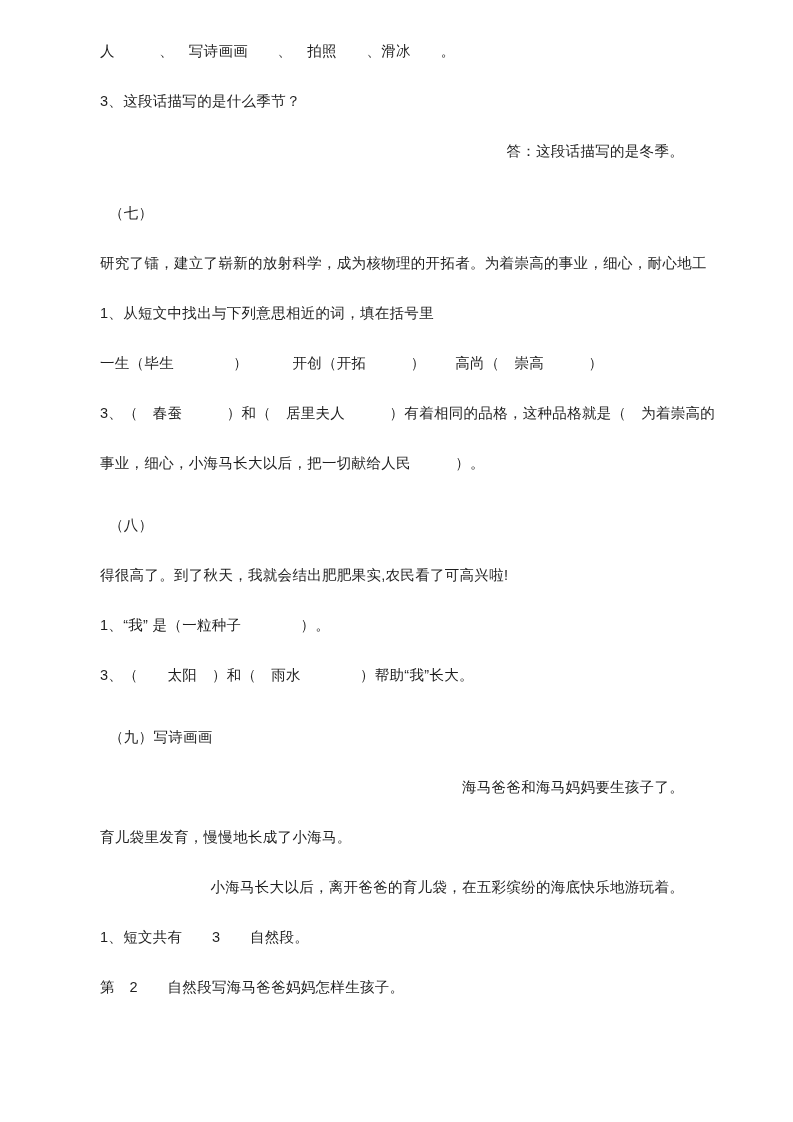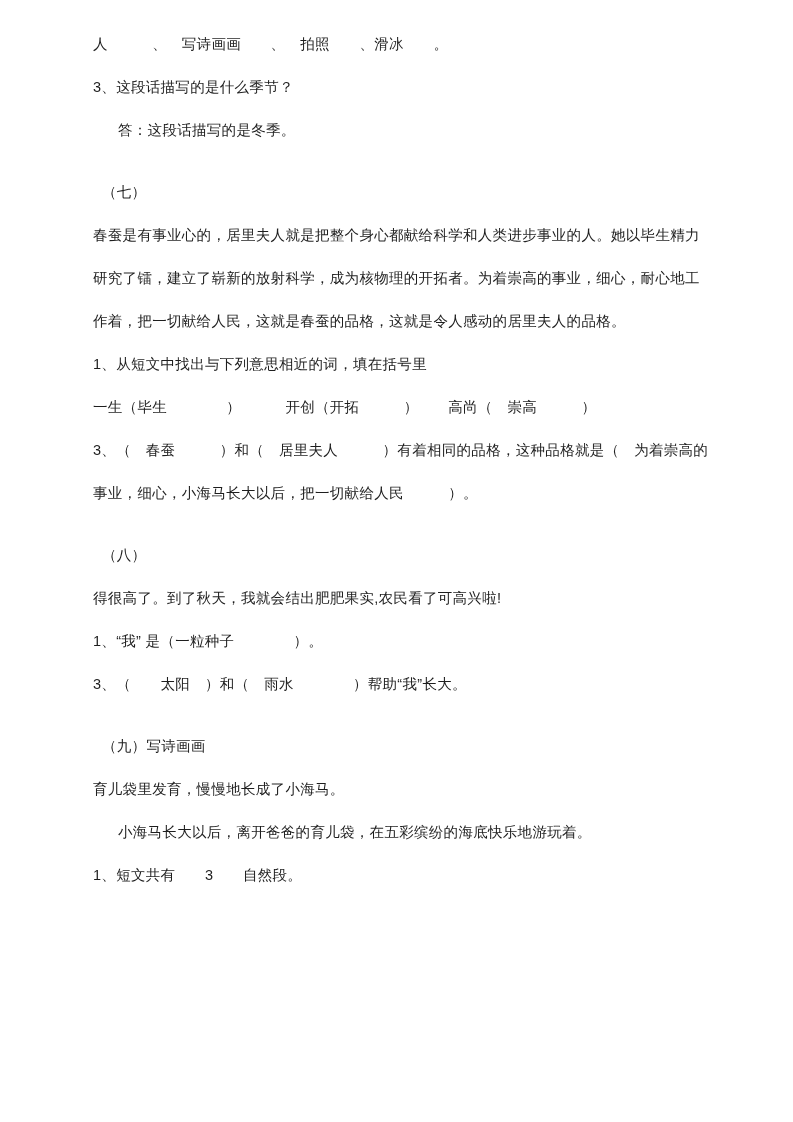--- a/index.html
+++ b/index.html
@@ -16,60 +16,61 @@
     font-family: "Liberation Sans", "DejaVu Sans", sans-serif;
     color: #1e1e1e;
   }
   .content {
     position: absolute;
     left: 92px;
     top: 22px;
     width: 600px;
   }
   .line {
-    margin: 1px;
+    margin: 8px;
     height: 42px;
     line-height: 42px;
     font-size: 14.5px;
     white-space: pre;
     letter-spacing: 0.3px;
   }
   .sec-gap {
     margin-top: 20px;
   }
   .heading {
     padding-left: 9px;
   }
   .indent-2 {
     padding-left: 25px;
+    text-align: right;
   }
 </style>
 </head>
 <body>
 
 <div class="page">
   <div class="content">
 
     <p class="line">人　　　、　写诗画画　　、　拍照　　、滑冰　　。</p>
     <p class="line">3、这段话描写的是什么季节？</p>
     <p class="line indent-2">答：这段话描写的是冬季。</p>
 
     <p class="line heading sec-gap">（七）</p>
-    <p class="line">春蚕是有事业心的，居里夫人就是把整个身心都献给科学和人类进步事业的人。她以毕生精力</p>
     <p class="line">研究了镭，建立了崭新的放射科学，成为核物理的开拓者。为着崇高的事业，细心，耐心地工</p>
-    <p class="line">作着，把一切献给人民，这就是春蚕的品格，这就是令人感动的居里夫人的品格。</p>
     <p class="line">1、从短文中找出与下列意思相近的词，填在括号里</p>
     <p class="line">一生（毕生　　　　）　　　开创（开拓　　　）　　高尚（　崇高　　　）</p>
     <p class="line">3、（　春蚕　　　）和（　居里夫人　　　）有着相同的品格，这种品格就是（　为着崇高的</p>
     <p class="line">事业，细心，小海马长大以后，把一切献给人民　　　）。</p>
 
     <p class="line heading sec-gap">（八）</p>
     <p class="line">得很高了。到了秋天，我就会结出肥肥果实,农民看了可高兴啦!</p>
     <p class="line">1、“我” 是（一粒种子　　　　）。</p>
     <p class="line">3、（　　太阳　）和（　雨水　　　　）帮助“我”长大。</p>
 
     <p class="line heading sec-gap">（九）写诗画画</p>
+    <p class="line indent-2">海马爸爸和海马妈妈要生孩子了。</p>
     <p class="line">育儿袋里发育，慢慢地长成了小海马。</p>
     <p class="line indent-2">小海马长大以后，离开爸爸的育儿袋，在五彩缤纷的海底快乐地游玩着。</p>
     <p class="line">1、短文共有　　3　　自然段。</p>
+    <p class="line">第　2　　自然段写海马爸爸妈妈怎样生孩子。</p>
 
   </div>
 </div>
 
 </body></html>

